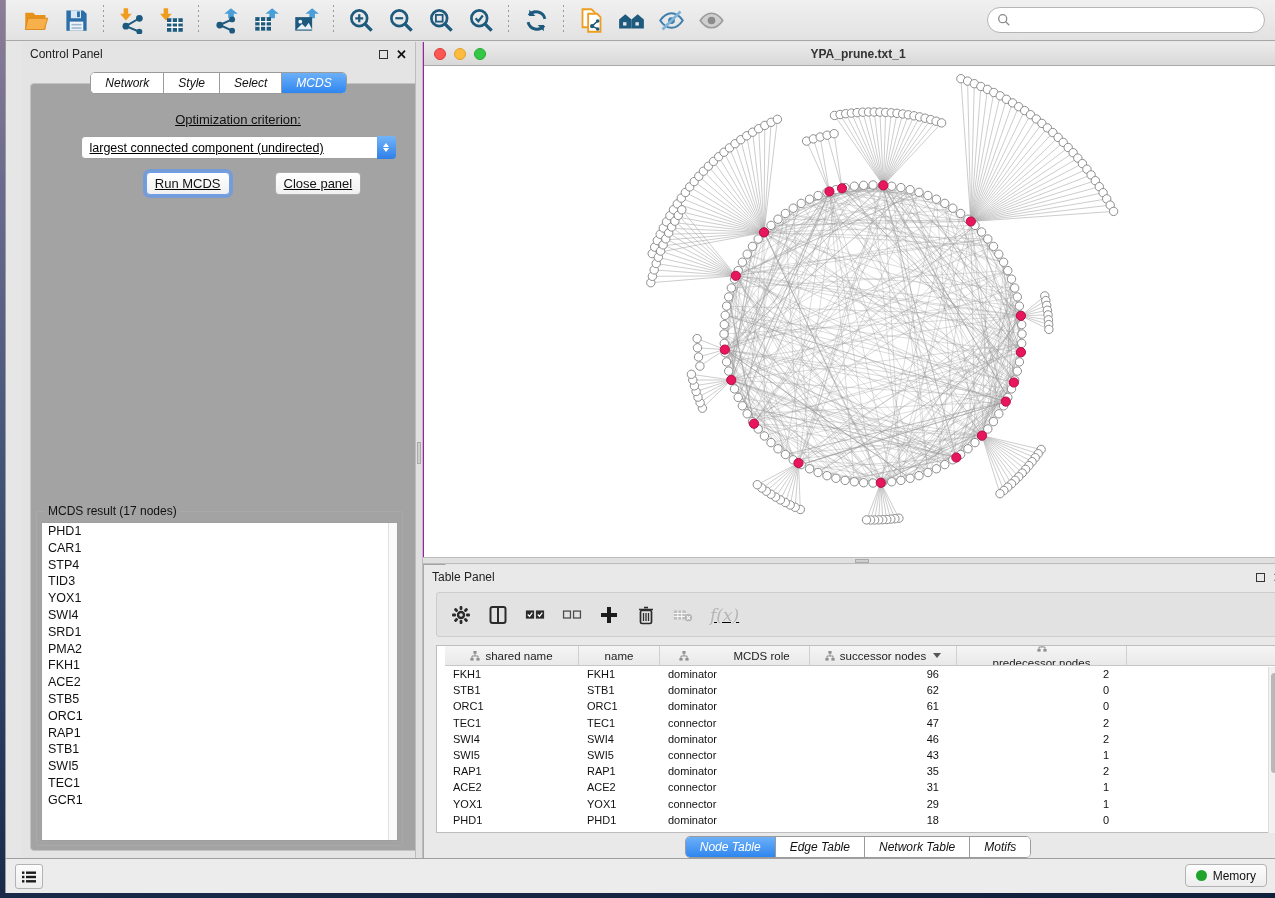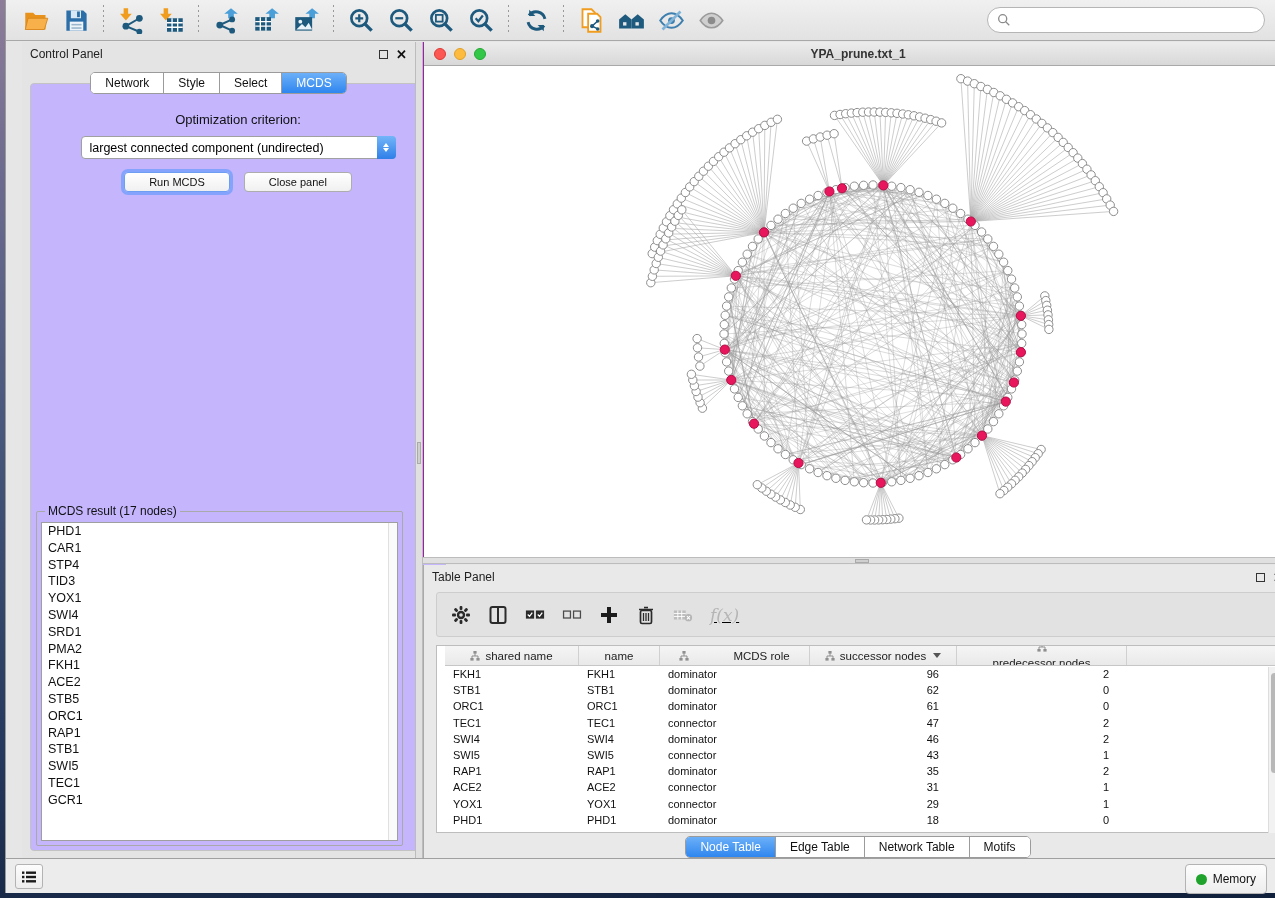--- a/index.html
+++ b/index.html
@@ -34,40 +34,40 @@
 
   
   .panel-head { height:24px; display:flex; align-items:center; padding:0 8px; }
   .panel-title { font-size:12px; color:#222; }
   .panel-ctrls { margin-left:auto; display:flex; align-items:center; gap:8px; }
   .float-box { width:9px; height:9px; border:1.5px solid #333; display:inline-block; }
   .close-x { font-size:13px; font-weight:bold; color:#111; line-height:9px; }
 
   
   #cp-tabs { position:absolute; left:0; top:30px; width:100%; display:flex; justify-content:center; z-index:2; }
-  .seg { display:inline-flex; border:1px solid #9b9b9b; border-radius:5px; overflow:hidden; background:#fff; }
+  .seg { display:inline-flex; border:1px solid #9b9b9b; border-radius:5px; overflow:hidden; background:#fff;font-style:italic; }
   .seg .tab { padding:3px 14px; font-size:12px; color:#111; background:#fff;
     border-right:1px solid #9b9b9b; white-space:nowrap; }
   .seg .tab:last-child { border-right:none; }
   .seg .tab.active { background:linear-gradient(#6cb0f8,#2f86ef); color:#fff; }
   #cp-content { position:absolute; left:8px; top:41px; width:416px; height:768px;
-    background:#c4b5fd; border:1px solid #c3c3c3; border-radius:4px; }
+    background:#a3a3a3; border:1px solid #c3c3c3; border-radius:4px;text-decoration:underline; }
   #opt-label { margin-top:28px; text-align:center; font-size:13px; color:#111; }
   #opt-select { margin:9px auto 0; width:315px; height:23px; background:#fff;
     border:1px solid #a0a0a0; border-radius:4px; display:flex; align-items:center; }
   #opt-select .val { flex:1; font-size:12.5px; padding:0 8px; white-space:nowrap; overflow:hidden; }
   #opt-select .stepper { width:19px; height:23px; margin:-1px -1px -1px 0;
     background:linear-gradient(#73b5f9,#2f7fe8); border-radius:0 4px 4px 0;
     display:flex; flex-direction:column; align-items:center; justify-content:center; gap:1px; }
   .chev { width:0; height:0; border-left:3.5px solid transparent; border-right:3.5px solid transparent; }
   .chev.up { border-bottom:4px solid #fff; }
   .chev.down { border-top:4px solid #fff; }
   #cp-buttons { margin-top:13px; display:flex; justify-content:center; gap:14px; }
-  .mac-btn { font-size:11px; color:#111; background:linear-gradient(#fff,#f0f0f0);
-    border:1px solid #adadad; border-radius:4px; padding:3px 24px; }
+  .mac-btn { font-size:13px; color:#111; background:linear-gradient(#fff,#f0f0f0);
+    border:1px solid #adadad; border-radius:4px; padding:3px 8px;margin-left:31px; }
   .mac-btn.focused { box-shadow:0 0 0 3px rgba(88,151,251,0.6); border-color:#6d9ef1; }
 
   fieldset#mcds-result { position:absolute; left:5px; top:420px; width:367px; height:342px;
     border:1px solid #a9a9a9; border-radius:2px; padding:4px; }
   fieldset#mcds-result legend { font-size:12px; padding:0 3px; margin-left:4px; color:#111; }
   #mcds-list { width:100%; height:100%; background:#fff; border:1px solid #9f9f9f; overflow:hidden; position:relative; }
   #mcds-list .li { font-size:12.5px; color:#111; padding:1px 6px; line-height:14.8px; }
   #mcds-list .vtrack { position:absolute; right:0; top:0; width:9px; height:100%;
     background:#fafafa; border-left:1px solid #e0e0e0; }
 
@@ -113,21 +113,21 @@
     background:#b8b8b8; border-radius:4px; }
 
   #tp-tabs { position:absolute; left:0; top:271px; width:100%; display:flex; justify-content:center; }
 
   
   #statusbar { position:absolute; left:0; top:858px; width:1270px; height:35px;
     background:#ececec; border-top:1px solid #a0a0a0; }
   #menu-btn { position:absolute; left:9px; top:5px; width:28px; height:25px;
     background:linear-gradient(#fdfdfd,#ededed); border:1px solid #b3b3b3; border-radius:3px;
     display:flex; align-items:center; justify-content:center; }
-  #memory-btn { position:absolute; right:9px; top:5px; height:30px; padding:0 10px;
+  #memory-btn { position:absolute; right:9px; top:5px; height:23px; padding:0 10px;
     background:linear-gradient(#fdfdfd,#ededed); border:1px solid #b3b3b3; border-radius:4px;
     display:flex; align-items:center; gap:6px; font-size:12px; color:#111; }
   #memory-dot { width:11px; height:11px; border-radius:50%; background:#1fa32c; }
 </style>
 </head>
 <body>
 
 <div id="app">
 
   <div id="toolbar">

